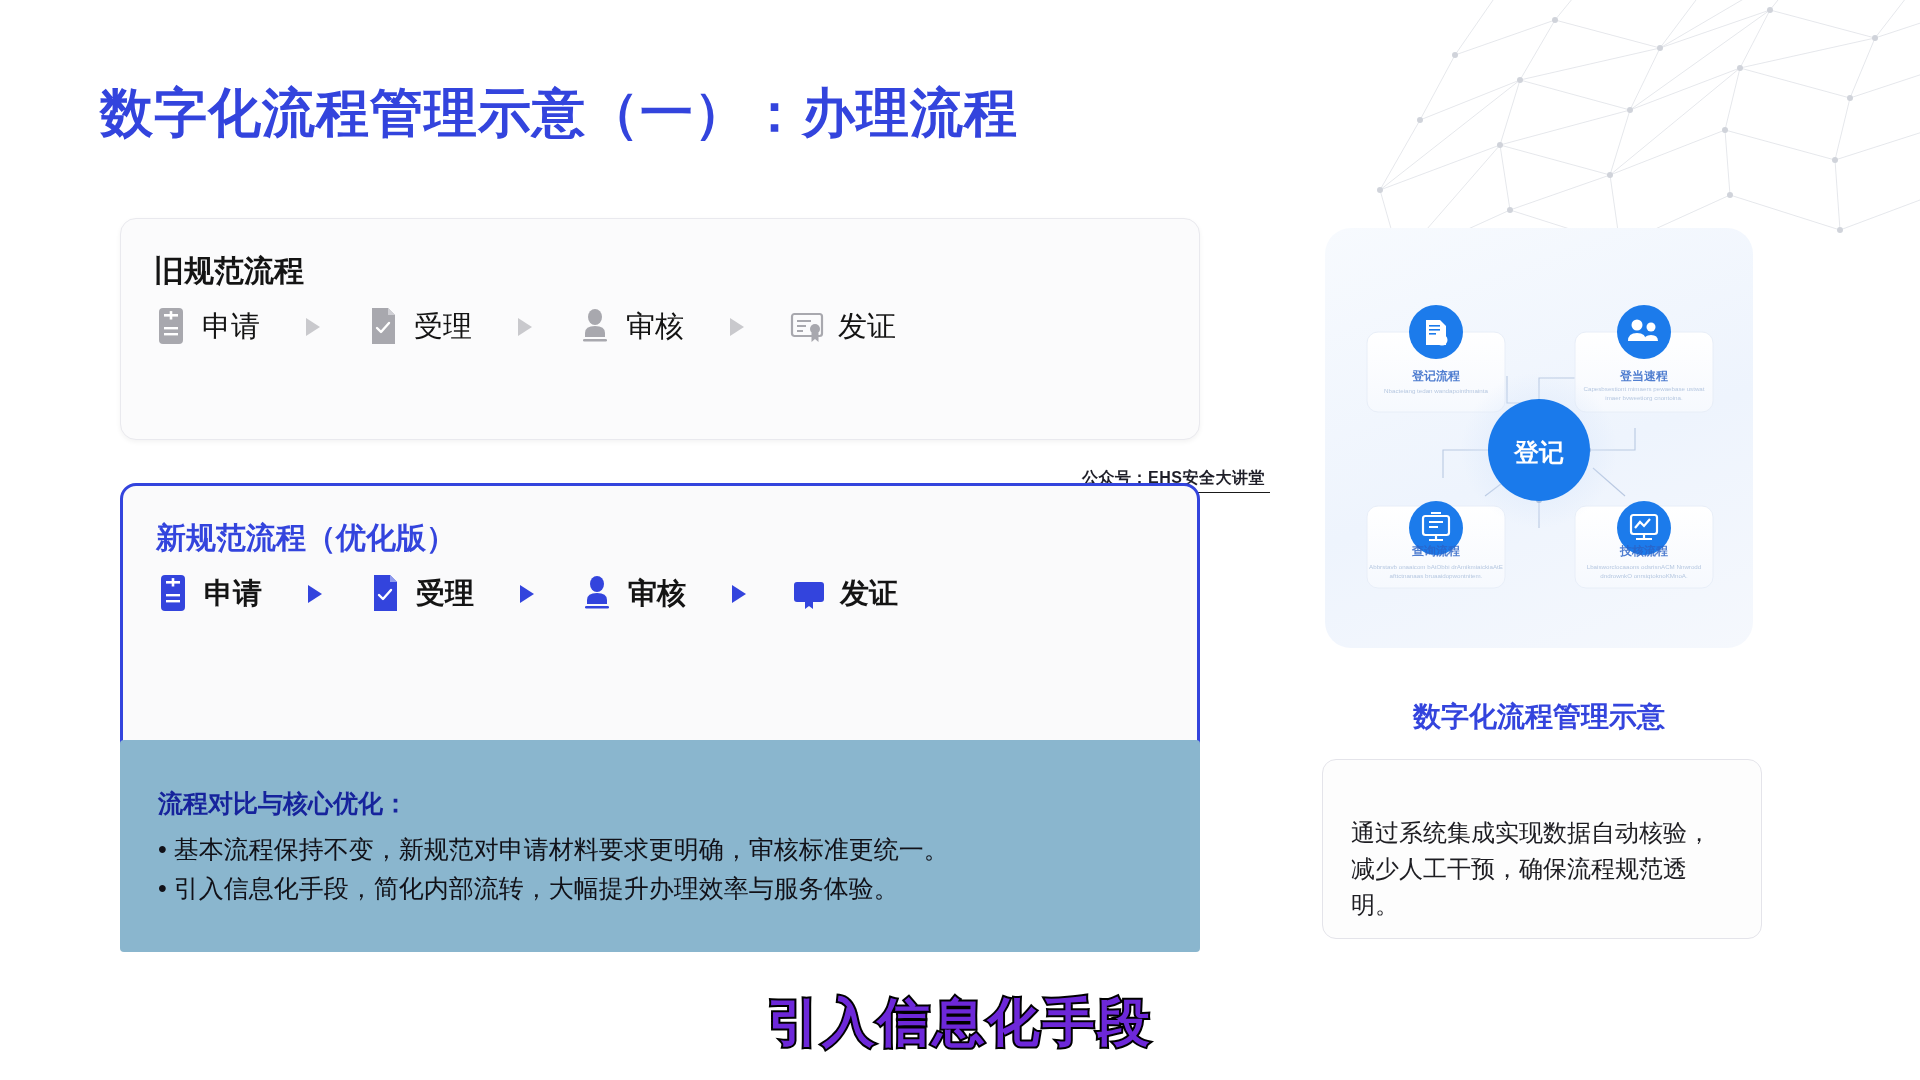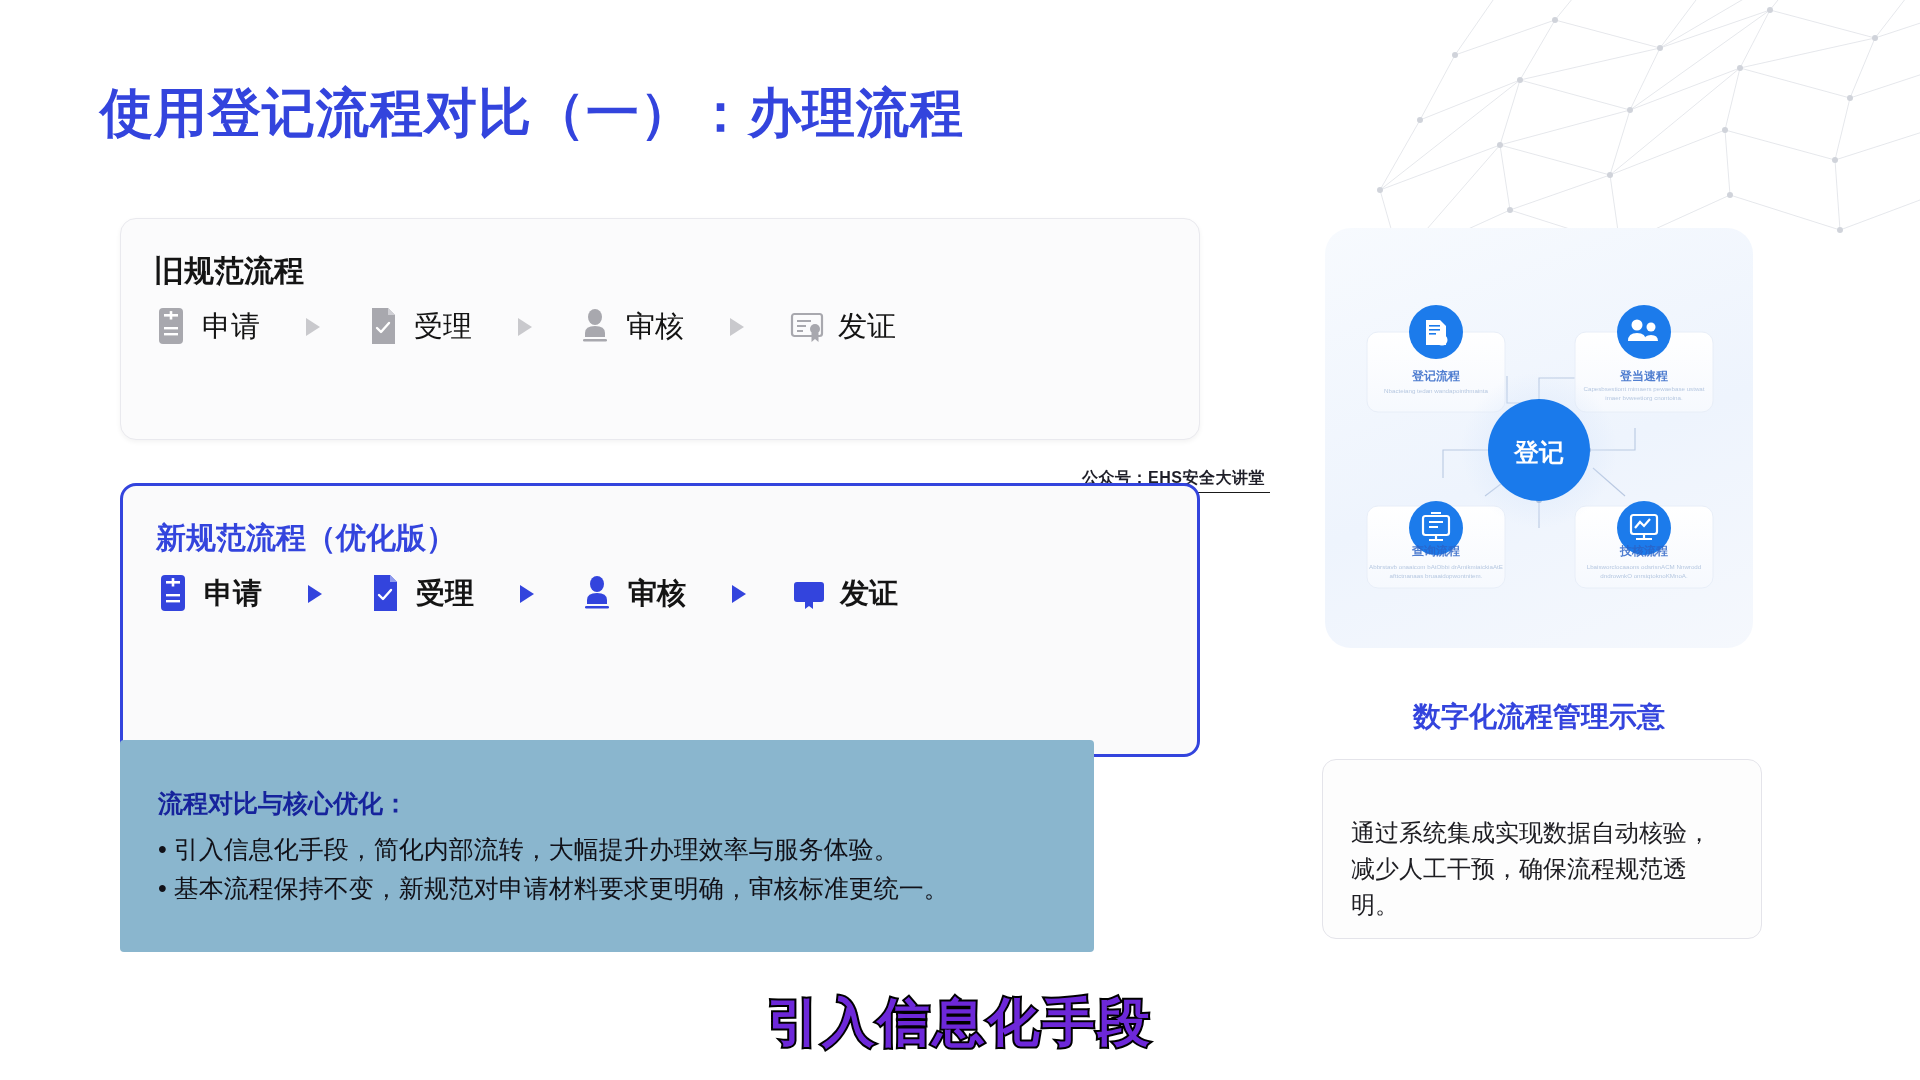--- a/index.html
+++ b/index.html
@@ -109,21 +109,21 @@
     position: absolute;
     left: -12px; top: 24px;
     width: 200px; height: 1px;
     background: #1a1a1a;
   }
 
   
   .summary {
     position: absolute;
     left: 120px; top: 740px;
-    width: 974px; height: 212px;
+    width: 1080px; height: 212px;
     background: #8ab6ce;
     border-radius: 4px;
     padding: 47px 38px 0 38px;
   }
   .summary-title {
     font-size: 25px;
     font-weight: bold;
     color: #16239c;
     margin-bottom: 10px;
   }
@@ -229,21 +229,21 @@
         <circle cx="300" cy="88" r="3"></circle>
       <circle cx="410" cy="50" r="3"></circle>
         <circle cx="515" cy="78" r="3"></circle>
         <circle cx="615" cy="45" r="3"></circle>
       <circle cx="240" cy="5" r="3"></circle>
         <circle cx="345" cy="28" r="3"></circle>
         <circle cx="560" cy="20" r="3"></circle>
     </g>
   </svg>
 
-  <div class="title">使用登记流程对比（一）：办理流程</div>
+  <div class="title">数字化流程管理示意（一）：办理流程</div>
 
   <div class="flow-card old-card">
     <div class="card-heading">旧规范流程</div>
     <div class="steps">
 
       <div class="step">
         <svg class="ico" viewBox="0 0 34 38">
           <rect x="5" y="1" width="24" height="36" rx="4" fill="#a8a8ae"></rect>
           <rect x="10" y="7" width="14" height="2.6" fill="#fff"></rect>
           <rect x="15.7" y="4.1" width="2.6" height="8.4" fill="#fff"></rect>
@@ -339,22 +339,22 @@
           <path d="M13 27 L13 35 L17 32 L21 35 L21 27 z" fill="#3344dd"></path>
         </svg>
         <span class="step-label">发证</span>
       </div>
 
     </div>
   </div>
 
   <div class="summary">
     <div class="summary-title">流程对比与核心优化：</div>
+    <div class="summary-line">• 基本流程保持不变，新规范对申请材料要求更明确，审核标准更统一。</div>
     <div class="summary-line">• 引入信息化手段，简化内部流转，大幅提升办理效率与服务体验。</div>
-    <div class="summary-line">• 基本流程保持不变，新规范对申请材料要求更明确，审核标准更统一。</div>
   </div>
 
   <div class="bottom-caption">引入信息化手段</div>
 
   <div class="diagram-wrap">
     <svg class="diagram-svg" viewBox="0 0 428 420">
       <defs>
         <radialGradient id="halo" cx="50%" cy="50%" r="50%">
           <stop offset="0%" stop-color="#dbe8fb" stop-opacity="1"></stop>
           <stop offset="100%" stop-color="#dbe8fb" stop-opacity="0"></stop>

